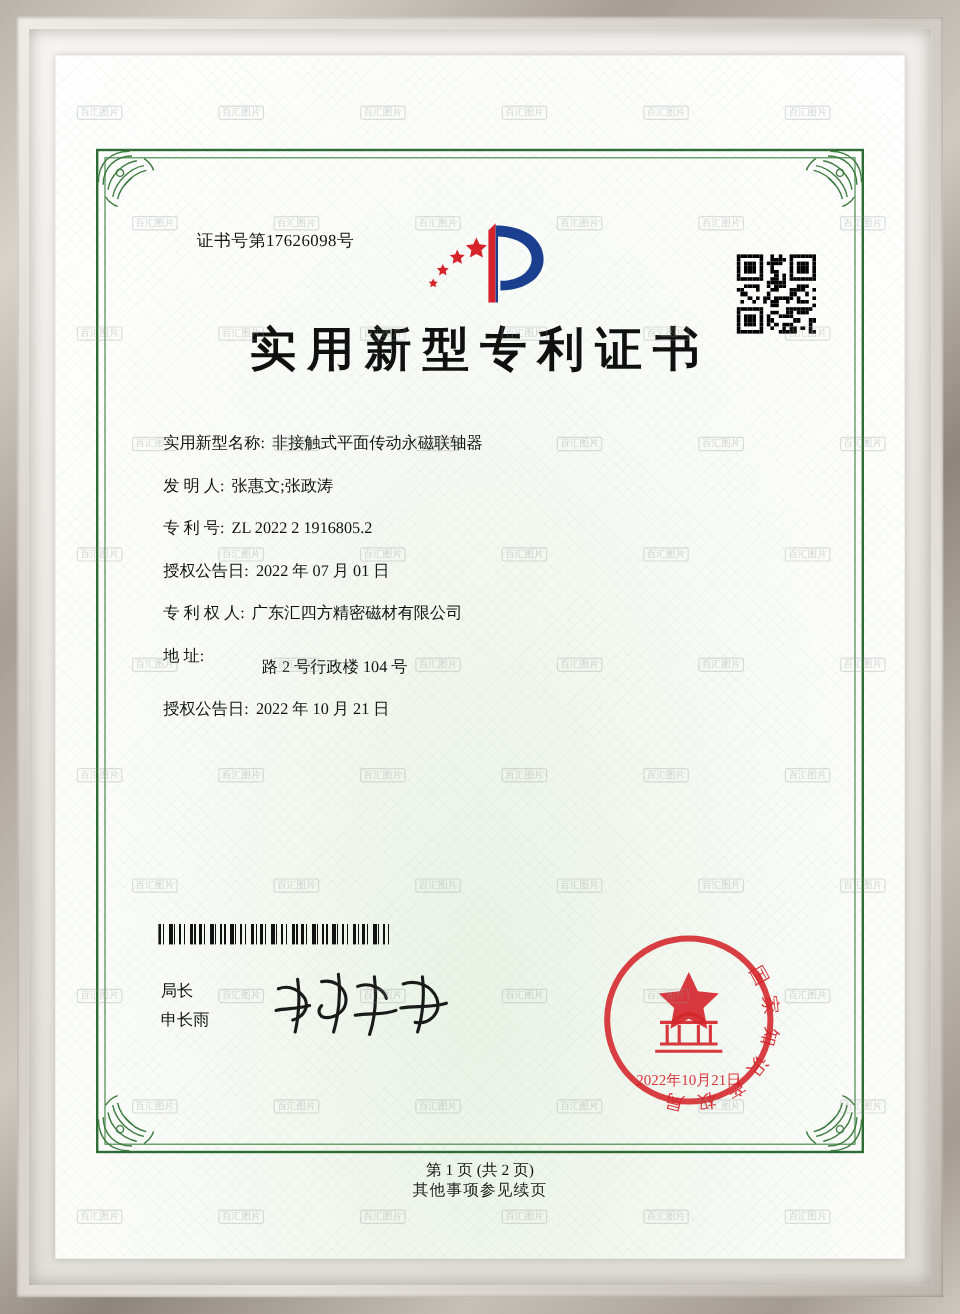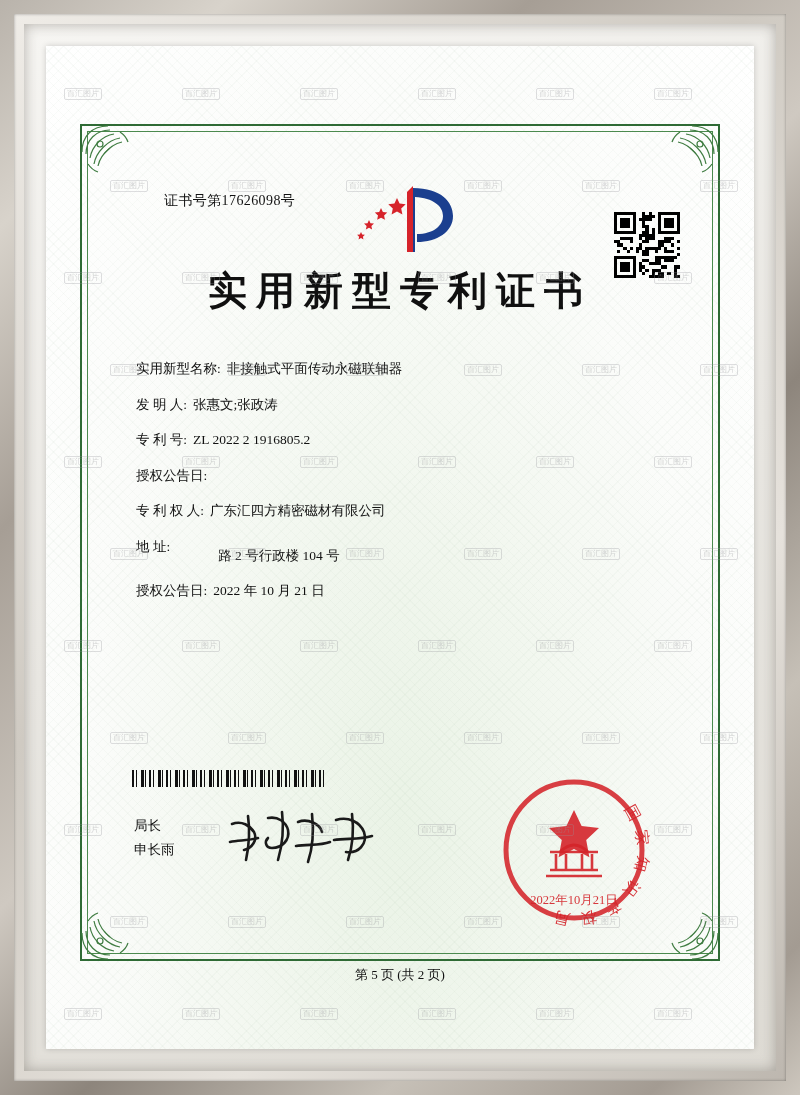--- a/index.html
+++ b/index.html
@@ -809,20 +809,21 @@
          <div class="field">
            <span class="f-label">发 明 人:</span>
            <span class="f-value">张惠文;张政涛</span>
          </div>
          <div class="field">
            <span class="f-label">专 利 号:</span>
            <span class="f-value">ZL 2022 2 1916805.2</span>
          </div>
          <div class="field">
            <span class="f-label">授权公告日:</span>
+           <span class="f-value">2022 年 07 月 01 日</span>
          </div>
          <div class="field">
            <span class="f-label">专 利 权 人:</span>
            <span class="f-value">广东汇四方精密磁材有限公司</span>
          </div>
          <div class="field">
            <span class="f-label">地     址:</span>
            <span class="f-value">
              <span class="line2">路 2 号行政楼 104 号</span>
            </span>
@@ -879,23 +880,24 @@
              <path d="M62 88 h48"></path>
              <path d="M72 88 q14 -14 28 0"></path>
            </g>
            <text font-family="Liberation Serif, serif" font-size="15.5" fill="#d4242a" letter-spacing="9" opacity="0.92">
              <textPath href="#sealpath" startOffset="14%">国家知识产权局</textPath>
            </text>
            <text x="86" y="140" text-anchor="middle" font-family="Liberation Serif, serif" font-size="12.5" fill="#d4242a" opacity="0.9">2022年10月21日</text>
          </svg>
        </div>
 
-       <div class="page-no">第 5 页 (共 2 页)</div>
+       <div class="page-no">第 1 页 (共 2 页)</div>
      </div>
 
+     <div class="footnote">其他事项参见续页</div>
 
      <div class="watermarks" id="wmlayer">
             <span class="wm" style="left: 18px; top: 42px;">百汇图片</span>
             <span class="wm" style="left: 136px; top: 42px;">百汇图片</span>
             <span class="wm" style="left: 254px; top: 42px;">百汇图片</span>
             <span class="wm" style="left: 372px; top: 42px;">百汇图片</span>
             <span class="wm" style="left: 490px; top: 42px;">百汇图片</span>
             <span class="wm" style="left: 608px; top: 42px;">百汇图片</span>
             <span class="wm" style="left: 64px; top: 134px;">百汇图片</span>
             <span class="wm" style="left: 182px; top: 134px;">百汇图片</span>

